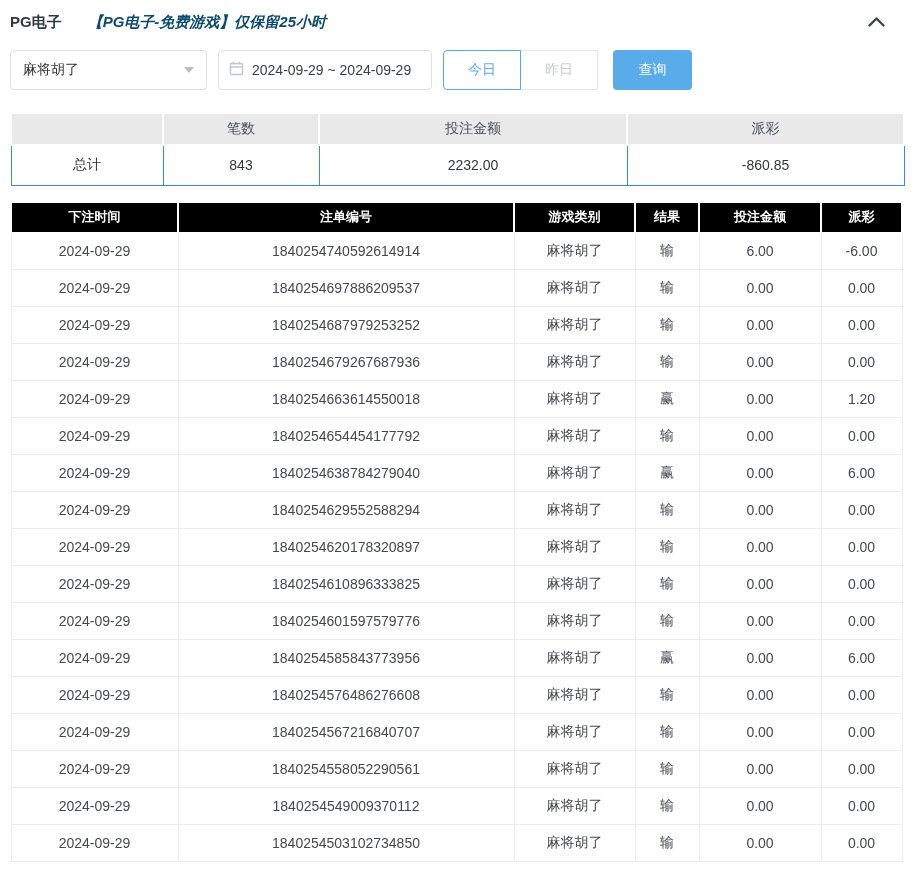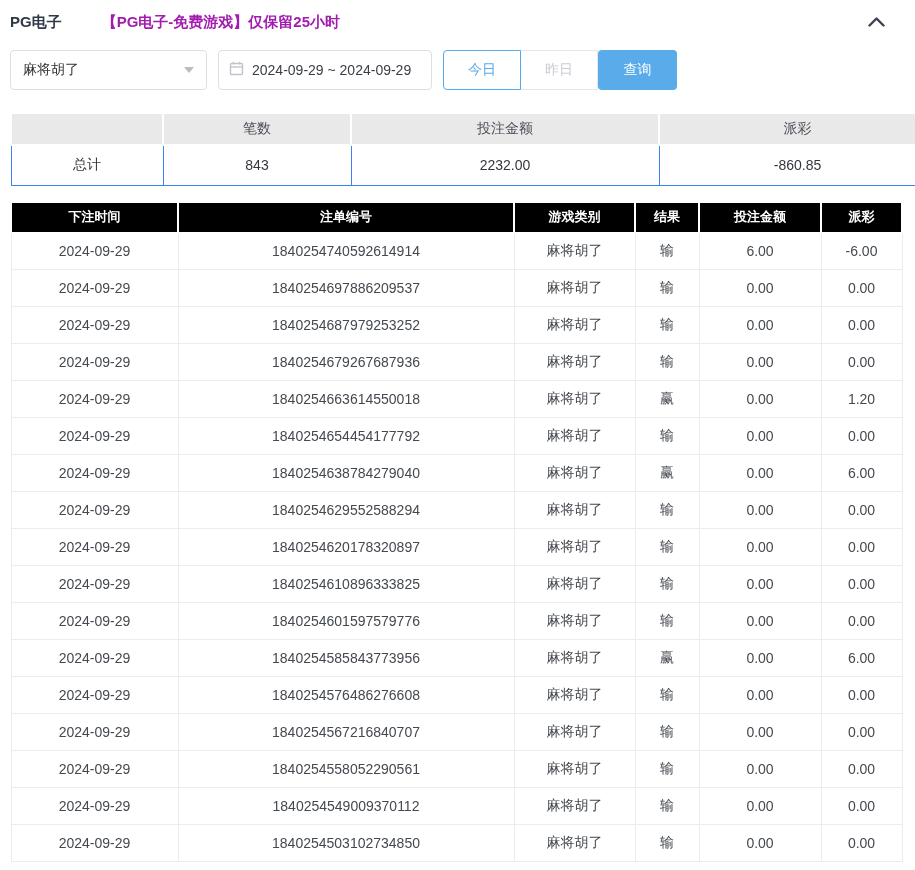--- a/index.html
+++ b/index.html
@@ -8,21 +8,21 @@
     width: 915px; height: 870px; overflow: hidden;
     background: #fff;
     font-family: "Liberation Sans", "DejaVu Sans", sans-serif;
     color: #333;
   }
   .page { padding: 10px 10px 0 10px; width: 915px; }
 
   
   .panel-header { display: flex; align-items: center; height: 24px; }
   .panel-title { font-size: 15px; font-weight: bold; color: #2f3945; }
-  .panel-notice { margin-left: 40px; font-size: 15px; font-weight: bold; color: #a21caf; }
+  .panel-notice { margin-left: 26px; font-size: 15px; font-weight: bold; color: #0c4a6e; font-style: italic; }
   .collapse-btn { margin-left: auto; margin-right: 18px; background: none; border: none; padding: 2px; cursor: pointer; line-height: 0; }
 
   
   .filter-row { display: flex; align-items: center; margin-top: 16px; }
   .select-box {
     width: 197px; height: 40px; border: 1px solid #dcdfe6; border-radius: 4px;
     display: flex; align-items: center; justify-content: space-between;
     padding: 0 12px; font-size: 14px; color: #333; background: #fff; cursor: pointer;
   }
   .select-arrow { width: 0; height: 0; border-left: 5px solid transparent; border-right: 5px solid transparent; border-top: 6px solid #b9bcc2; }
@@ -33,36 +33,36 @@
   }
   .btn-group { margin-left: 11px; display: flex; }
   .quick-btn {
     height: 40px; padding: 8px 24px; background: #fff; font-size: 14px;
     border: 1px solid #e4e7ed; color: #c9ccd3; cursor: pointer; margin-left: -1px;
   }
   .quick-btn.first { margin-left: 0; border-radius: 4px 0 0 4px; }
   .quick-btn.last { border-radius: 0 4px 4px 0; }
   .quick-btn.active { border-color: #58a9e9; color: #58a9e9; position: relative; z-index: 2; }
   .search-btn {
-    margin-left: 0; width: 79px; height: 40px; background: #5aabea; color: #fff;
+    margin-left: 15px; width: 79px; height: 40px; background: #5aabea; color: #fff;
     font-size: 14px; border: none; border-radius: 4px; cursor: pointer;
   }
 
   
   table { border-collapse: collapse; }
   .summary-table { margin-top: 22px; width: 893px; table-layout: fixed; }
   .summary-table th {
     background: #e9e9e9; border: 2px solid #fff; height: 32px;
     font-size: 14px; font-weight: normal; color: #4a4f57; text-align: center;
   }
   .summary-table td {
     background: #fff; border: 1px solid #3b82f6; height: 40px;
     font-size: 14px; color: #33373d; text-align: center;
   }
-  .summary-table .w1 { width: 152px; } .summary-table .w2 { width: 188px; }
+  .summary-table .w1 { width: 152px; } .summary-table .w2 { width: 156px; }
   .summary-table .w3 { width: 308px; } .summary-table .w4 { width: 277px; }
 
   
   .bet-table { margin-top: 15px; width: 893px; table-layout: fixed; }
   .bet-table th {
     background: #000000; border: 2px solid #fff; height: 31px;
     color: #fff; font-size: 13px; font-weight: bold; text-align: center;
   }
   .bet-table td {
     background: #fff; border: 1px solid #ececec; height: 37px;

